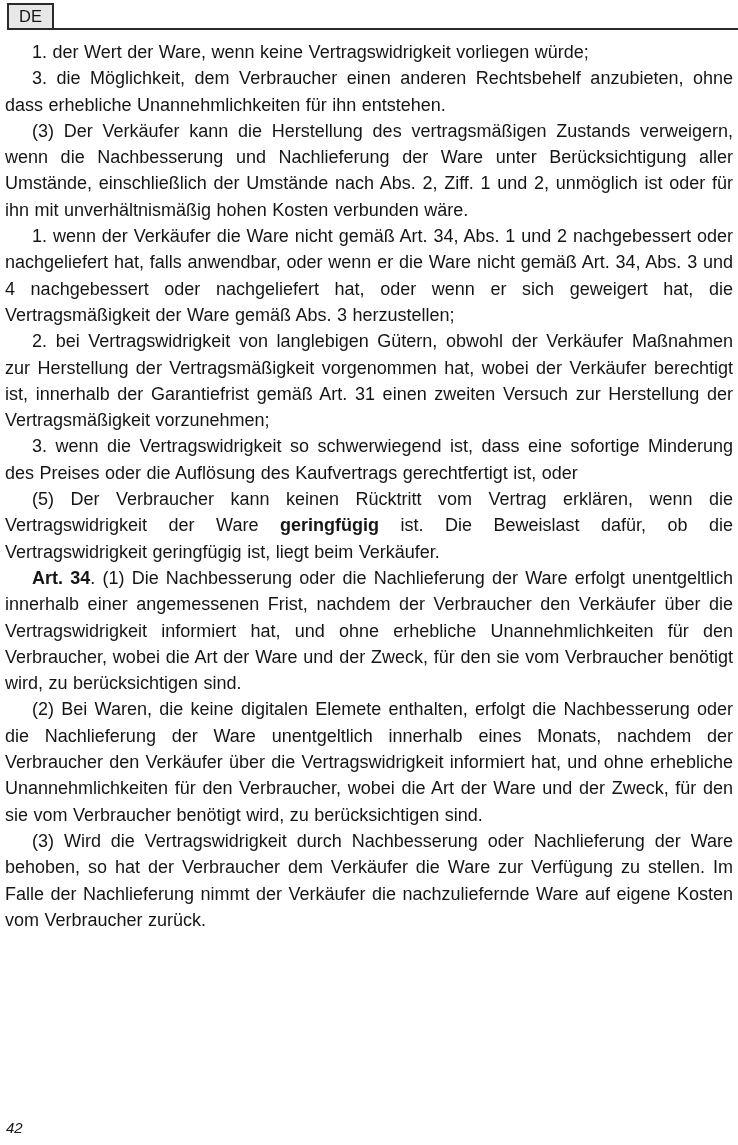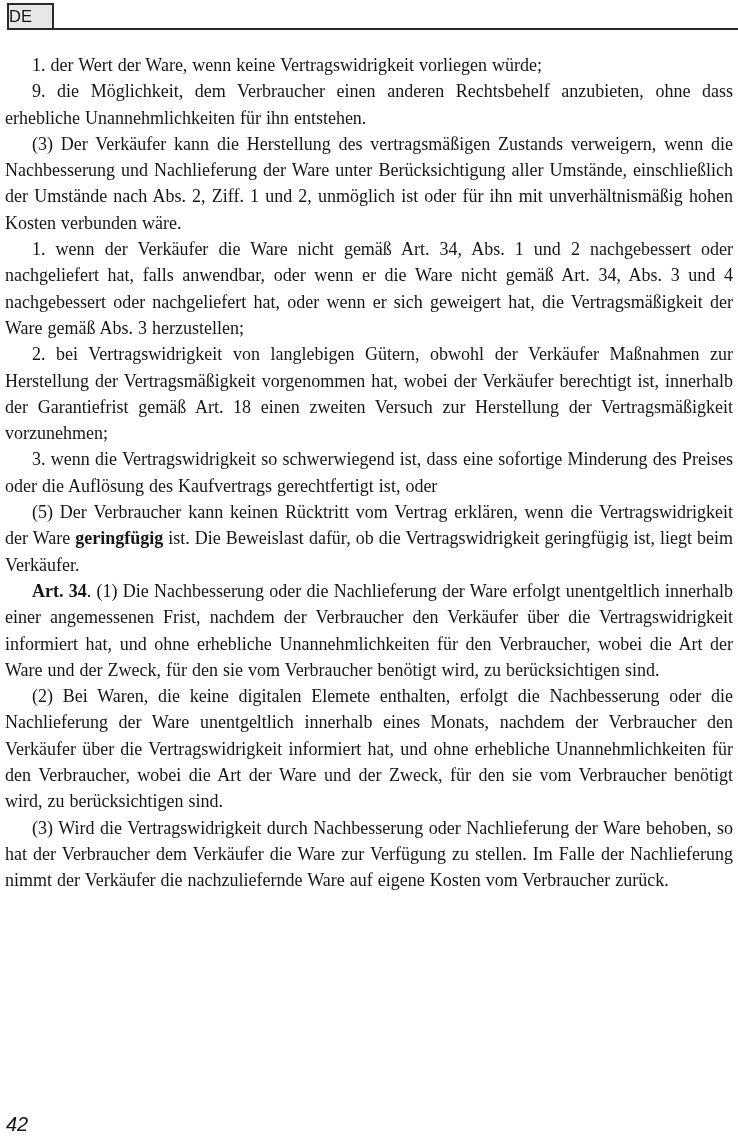--- a/index.html
+++ b/index.html
@@ -30,39 +30,39 @@
     position: absolute;
     top: 3px;
     left: 7px;
     width: 47px;
     height: 27px;
     box-sizing: border-box;
     background: #e7e7e7;
     border: 2px solid #2a2a2a;
     font-size: 16.5px;
     font-weight: 400;
+    text-align: center;
     line-height: 23px;
     z-index: 2;
   }
   .tab-rule {
     position: absolute;
     top: 28px;
     left: 7px;
     right: 0;
     height: 0;
     border-top: 2px solid #2a2a2a;
     z-index: 1;
   }
   
   .doc-body {
     position: absolute;
-    top: 52px;
+    top: 39px;
     left: 5px;
     right: 5px;
-    font-family: Liberation Serif, serif;
   }
   .doc-body p {
     margin: 0;
     padding: 0;
     font-size: 18px;
     line-height: 26.3px;
     text-align: justify;
     text-indent: 27px;
     letter-spacing: 0px;
     word-spacing: 0.5px;
@@ -71,40 +71,40 @@
     font-weight: bold;
   }
   .doc-body p.continues {
     text-align-last: justify;
   }
   
   .page-number {
     position: absolute;
     left: 6px;
     bottom: 9px;
-    font-size: 20px;
+    font-size: 15px;
     font-style: italic;
   }
 </style>
 </head>
 <body>
 
 <div class="page">
 
   <div class="tab-bar">
     <div class="lang-tab">DE</div>
     <div class="tab-rule"></div>
   </div>
 
   <div class="doc-body">
       <p><span>1. der Wert der Ware, wenn keine Vertragswidrigkeit vorliegen würde;</span></p>
-      <p><span>9. die Möglichkeit, dem Verbraucher einen anderen Rechtsbehelf anzubieten, ohne dass erhebliche Unannehmlichkeiten für ihn entstehen.</span></p>
+      <p><span>3. die Möglichkeit, dem Verbraucher einen anderen Rechtsbehelf anzubieten, ohne dass erhebliche Unannehmlichkeiten für ihn entstehen.</span></p>
       <p><span>(3) Der Verkäufer kann die Herstellung des vertragsmäßigen Zustands verweigern, wenn die Nachbesserung und Nachlieferung der Ware unter Berücksichtigung aller Umstände, einschließlich der Umstände nach Abs. 2, Ziff. 1 und 2, unmöglich ist oder für ihn mit unverhältnismäßig hohen Kosten verbunden wäre.</span></p>
       <p><span>1. wenn der Verkäufer die Ware nicht gemäß Art. 34, Abs. 1 und 2 nachgebessert oder nachgeliefert hat, falls anwendbar, oder wenn er die Ware nicht gemäß Art. 34, Abs. 3 und 4 nachgebessert oder nachgeliefert hat, oder wenn er sich geweigert hat, die Vertragsmäßigkeit der Ware gemäß Abs. 3 herzustellen;</span></p>
-      <p><span>2. bei Vertragswidrigkeit von langlebigen Gütern, obwohl der Verkäufer Maßnahmen zur Herstellung der Vertragsmäßigkeit vorgenommen hat, wobei der Verkäufer berechtigt ist, innerhalb der Garantiefrist gemäß Art. 18 einen zweiten Versuch zur Herstellung der Vertragsmäßigkeit vorzunehmen;</span></p>
+      <p><span>2. bei Vertragswidrigkeit von langlebigen Gütern, obwohl der Verkäufer Maßnahmen zur Herstellung der Vertragsmäßigkeit vorgenommen hat, wobei der Verkäufer berechtigt ist, innerhalb der Garantiefrist gemäß Art. 31 einen zweiten Versuch zur Herstellung der Vertragsmäßigkeit vorzunehmen;</span></p>
       <p><span>3. wenn die Vertragswidrigkeit so schwerwiegend ist, dass eine sofortige Minderung des Preises oder die Auflösung des Kaufvertrags gerechtfertigt ist, oder</span></p>
       <p><span>(5) Der Verbraucher kann keinen Rücktritt vom Vertrag erklären, wenn die Vertragswidrigkeit der Ware </span><span class="bold">geringfügig</span><span> ist. Die Beweislast dafür, ob die Vertragswidrigkeit geringfügig ist, liegt beim Verkäufer.</span></p>
       <p><span class="bold">Art. 34</span><span>. (1) Die Nachbesserung oder die Nachlieferung der Ware erfolgt unentgeltlich innerhalb einer angemessenen Frist, nachdem der Verbraucher den Verkäufer über die Vertragswidrigkeit informiert hat, und ohne erhebliche Unannehmlichkeiten für den Verbraucher, wobei die Art der Ware und der Zweck, für den sie vom Verbraucher benötigt wird, zu berücksichtigen sind.</span></p>
       <p><span>(2) Bei Waren, die keine digitalen Elemete enthalten, erfolgt die Nachbesserung oder die Nachlieferung der Ware unentgeltlich innerhalb eines Monats, nachdem der Verbraucher den Verkäufer über die Vertragswidrigkeit informiert hat, und ohne erhebliche Unannehmlichkeiten für den Verbraucher, wobei die Art der Ware und der Zweck, für den sie vom Verbraucher benötigt wird, zu berücksichtigen sind.</span></p>
       <p><span>(3) Wird die Vertragswidrigkeit durch Nachbesserung oder Nachlieferung der Ware behoben, so hat der Verbraucher dem Verkäufer die Ware zur Verfügung zu stellen. Im Falle der Nachlieferung nimmt der Verkäufer die nachzuliefernde Ware auf eigene Kosten vom Verbraucher zurück.</span></p>
     </div>
 
   <div class="page-number">42</div>
 
 </div>

